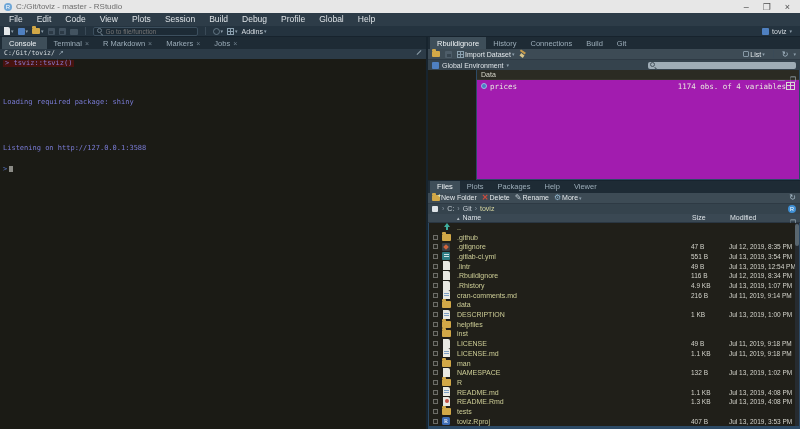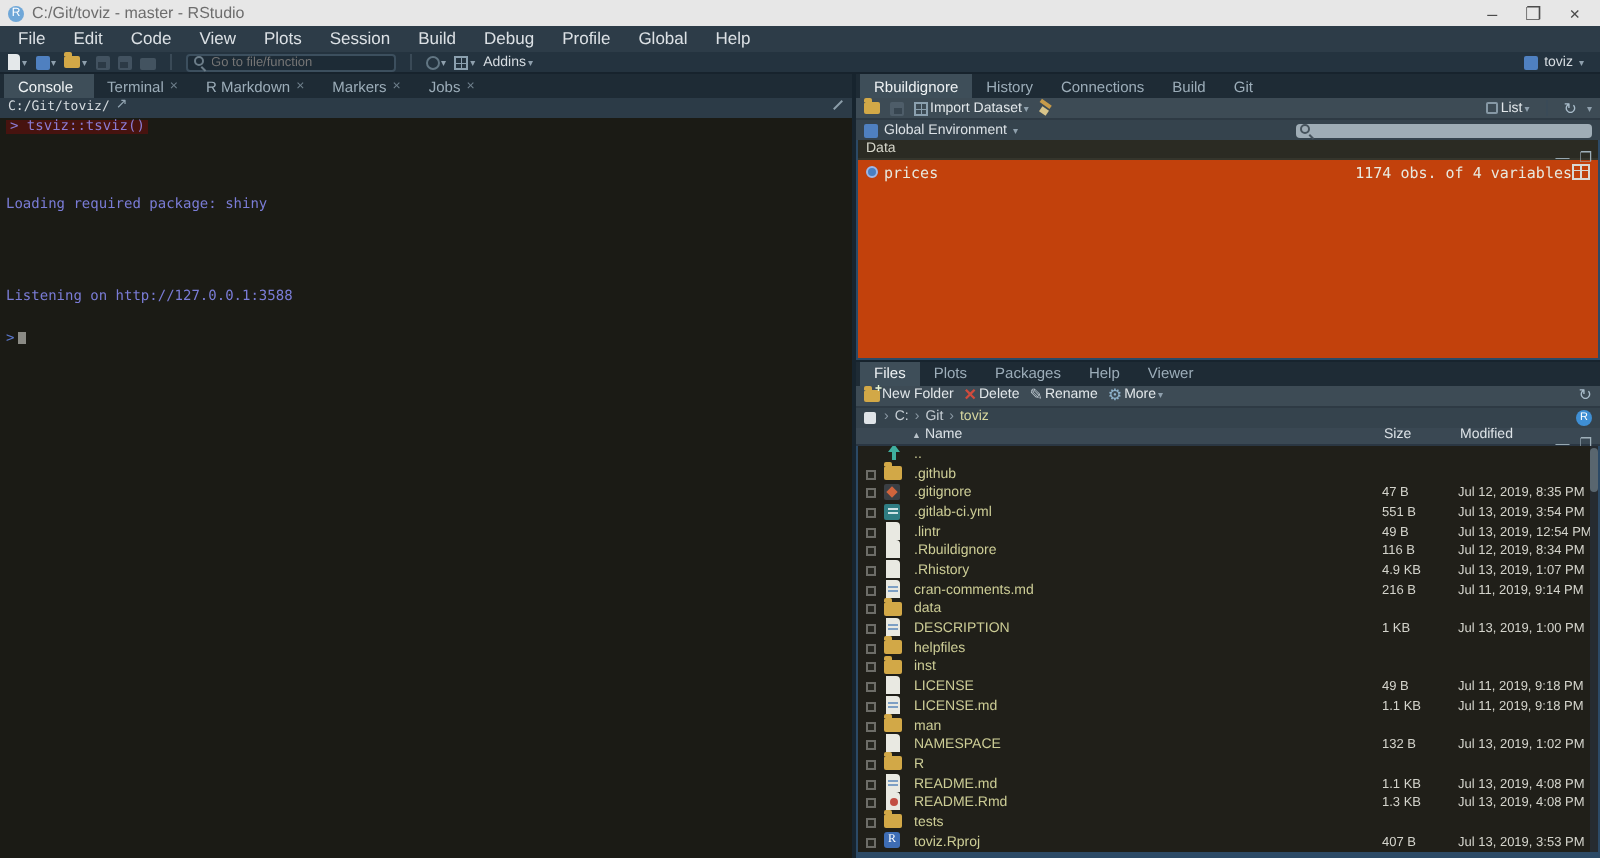--- a/index.html
+++ b/index.html
@@ -76,21 +76,21 @@
   .search-box .mag::after { background:#46535c; }
   .search-box input { background:transparent; border:none; outline:none; width:100%; font-size:6px; color:#2c3942; }
   .refresh { font-size:8px; color:#a9bcca; line-height:9px; }
   .ico-broom { width:8px; height:8px; position:relative; }
   .ico-broom::before { content:""; position:absolute; left:1px; top:1px; width:6px; height:1.5px; background:#c79b4a; transform:rotate(35deg); }
   .ico-broom::after { content:""; position:absolute; left:1px; top:4px; width:4px; height:3px; background:#d8c48a; transform:rotate(35deg); }
   .ico-sq { width:6px; height:6px; border:1px solid #8698a5; border-radius:1px; }
 
   
   .env-pane { height:143px; display:flex; flex-direction:column; }
-  .env-content { flex:1; background:#c2410c; border:1px solid #2c4a66; border-top:none; overflow:hidden; }
+  .env-content { flex:1; background:#a21caf; border:1px solid #2c4a66; border-top:none; overflow:hidden;margin-left:48px; }
   .env-section { height:10px; background:#2b2b23; font-size:7px; color:#d8d8cc; padding:1px 0 0 4px; border-bottom:1px solid #35352c; }
   .env-row { height:12px; display:flex; align-items:center; padding:0 4px; font-family:"DejaVu Sans Mono", monospace; font-size:7.5px; color:#e8e8de; }
   .obj-dot { width:6px; height:6px; border-radius:50%; background:#4a7fc1; border:1px solid #9db7e8; margin-right:3px; flex:none; }
   .obj-name { width:92px; }
   .obj-summary { flex:1;text-align:right; }
   .grid-icon { width:9px; height:8px; border:1px solid #d8d8d4; background:linear-gradient(to right,transparent 45%,#d8d8d4 45%,#d8d8d4 58%,transparent 58%), linear-gradient(to bottom,transparent 30%,#d8d8d4 30%,#d8d8d4 45%,transparent 45%); }
 
   
   .files-pane { flex:1; display:flex; flex-direction:column; border-top:1px solid #17242e; }
   .crumb-row { height:10px; background:#35434d; display:flex; align-items:center; padding:0 4px; font-size:7px; color:#c6ced4; }

